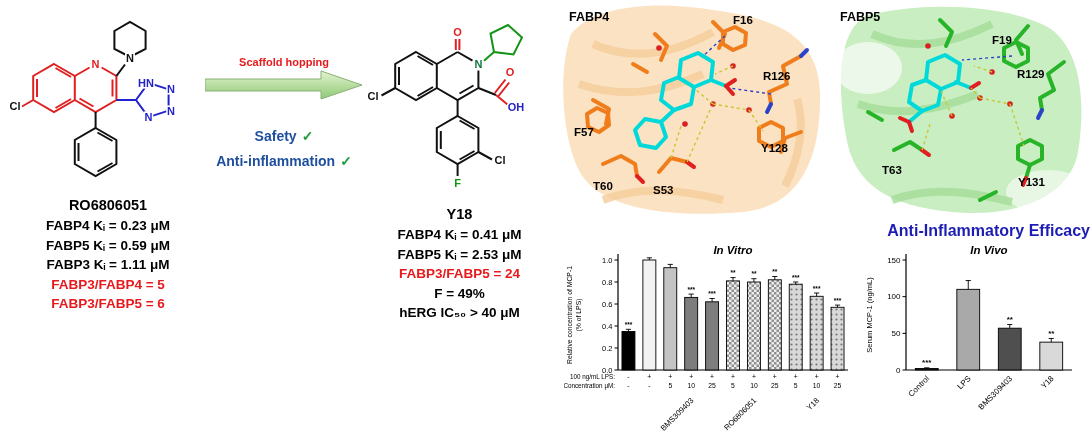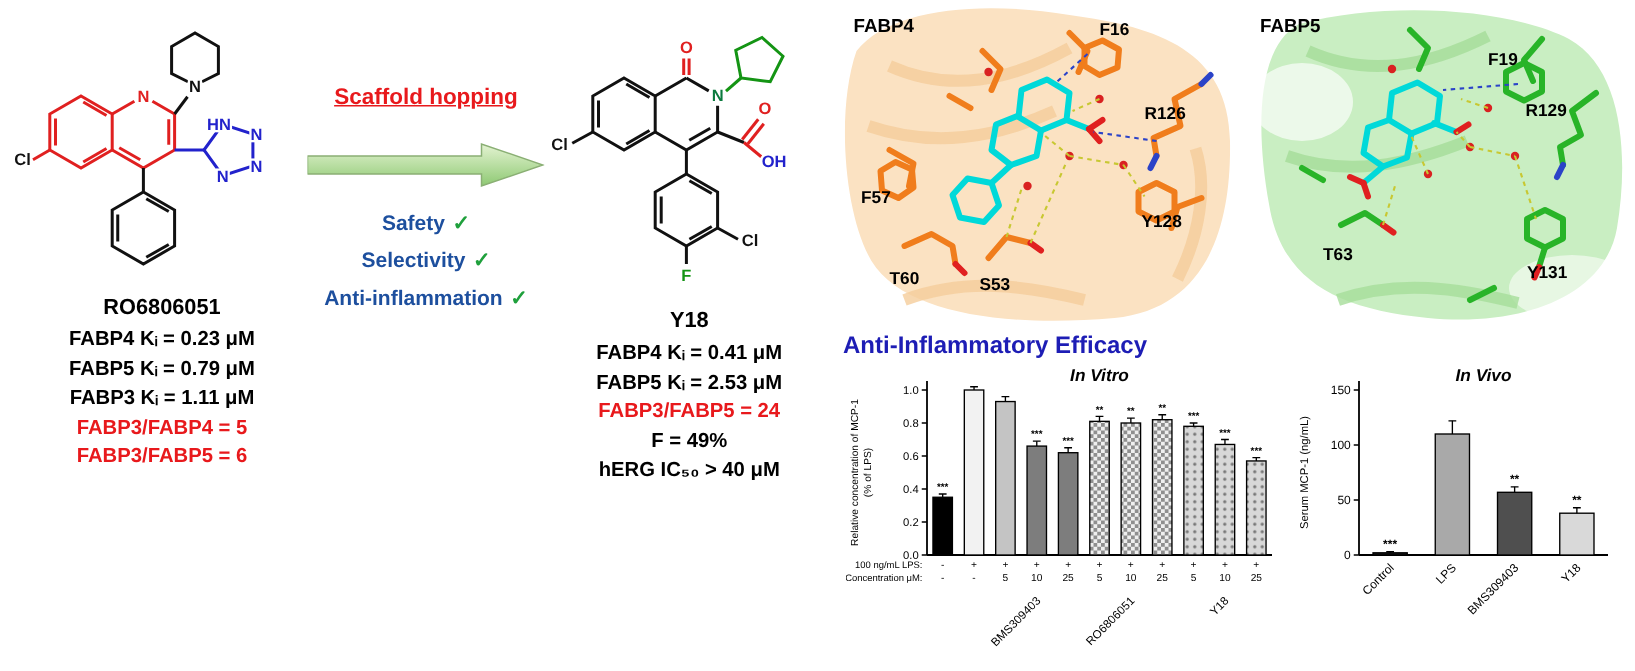--- a/index.html
+++ b/index.html
@@ -6,30 +6,30 @@
   body{font-family:"Liberation Sans",sans-serif;background:#ffffff;}
   .canvas{position:relative;width:1090px;height:447px;background:#fff;overflow:hidden;}
   .mol{position:absolute;}
   .at{font-size:11px;font-weight:bold;font-family:"Liberation Sans",sans-serif;}
   .halo{paint-order:stroke;stroke:#ffffff;stroke-width:3px;}
   .stats{position:absolute;text-align:center;font-weight:bold;color:#000;}
   .cname{font-size:14.5px;margin-bottom:3px;}
   .stat{font-size:13.5px;line-height:19.5px;}
   .stat.red{color:var(--highlight-red,#e8191c);}
   .transform{position:absolute;left:204px;top:56px;width:160px;text-align:center;}
-  .sh-label{color:var(--scaffold-red,#e8191c);font-weight:bold;font-size:15px;margin-bottom:22px;text-decoration:underline;}
-  .checks{margin-top:6px;}
+  .sh-label{color:var(--scaffold-red,#e8191c);font-weight:bold;font-size:11px;margin-bottom:2px;}
+  .checks{margin-top:20px;}
   .check-line{font-size:14px;font-weight:bold;line-height:25px;color:var(--check-blue,#1d4f9e);}
   .check-line .mark{color:var(--check-green,#1fa03c);margin-left:5px;}
   .panel{position:absolute;}
   .panel svg{position:absolute;left:0;top:0;}
   .ptitle{position:absolute;font-weight:bold;font-size:12.5px;color:#000;}
   .res{position:absolute;font-weight:bold;font-size:11.5px;color:#000;}
   .efficacy{position:absolute;left:562px;top:222px;width:528px;height:225px;}
-  .efficacy-title{text-align:left;color:var(--title-blue,#1d1db5);font-weight:bold;font-size:16px;}
+  .efficacy-title{text-align:right;color:var(--title-blue,#1d1db5);font-weight:bold;font-size:16px;}
   .chart{position:absolute;}
   svg text{font-family:"Liberation Sans",sans-serif;}
 </style>
 </head>
 <body>
 
 <div class="canvas">
 
   <svg class="mol" style="left:6px;top:6px" width="200" height="190" viewBox="0 0 200 190">
     <g fill="none" stroke="#e02020" stroke-width="2">
@@ -62,40 +62,39 @@
     <text class="at halo" x="124" y="55.5" text-anchor="middle" fill="#111111">N</text>
     <text class="at halo" x="140" y="80.5" text-anchor="middle" fill="#2222cc">HN</text>
     <text class="at halo" x="165" y="87" text-anchor="middle" fill="#2222cc">N</text>
     <text class="at halo" x="165" y="108.5" text-anchor="middle" fill="#2222cc">N</text>
     <text class="at halo" x="142.4" y="115" text-anchor="middle" fill="#2222cc">N</text>
   </svg>
 
   <div class="stats" style="left:2px;top:197px;width:212px">
     <div class="cname">RO6806051</div>
     <div class="stat">FABP4 Kᵢ = 0.23 μM</div>
-    <div class="stat">FABP5 Kᵢ = 0.79 μM</div>
+    <div class="stat">FABP5 Kᵢ = 0.59 μM</div>
     <div class="stat">FABP3 Kᵢ = 1.11 μM</div>
     <div class="stat red">FABP3/FABP4 = 5</div>
     <div class="stat red">FABP3/FABP5 = 6</div>
   </div>
 
   <div class="transform">
     <div class="sh-label">Scaffold hopping</div>
     <svg width="158" height="30" viewBox="0 0 158 30">
       <defs>
         <linearGradient id="arrowgrad" x1="0" y1="0" x2="0" y2="1">
           <stop offset="0" stop-color="#e4f3d2"></stop>
             <stop offset="1" stop-color="#8ec973"></stop>
         </linearGradient>
       </defs>
       <polygon points="0,9 116,9 116,1 157,15 116,29 116,21 0,21" fill="url(#arrowgrad)" stroke="#8aaf74" stroke-width="1"></polygon>
     </svg>
     <div class="checks">
       <div class="check-line"><span>Safety</span><span class="mark">✓</span></div>
-      <div class="check-line"><span>Selectivity</span><span class="mark">✓</span></div>
       <div class="check-line"><span>Anti-inflammation</span><span class="mark">✓</span></div>
     </div>
   </div>
 
   <svg class="mol" style="left:356px;top:6px" width="205" height="200" viewBox="0 0 205 200">
     <g fill="none" stroke="#111111" stroke-width="2">
       <polygon points="60,46 80.8,58 80.8,82 60,94 39.2,82 39.2,58"></polygon>
       <line x1="61.5" y1="50" x2="77" y2="59"></line>
       <line x1="77" y1="81" x2="61.5" y2="90"></line>
       <line x1="43" y1="61" x2="43" y2="79"></line>

